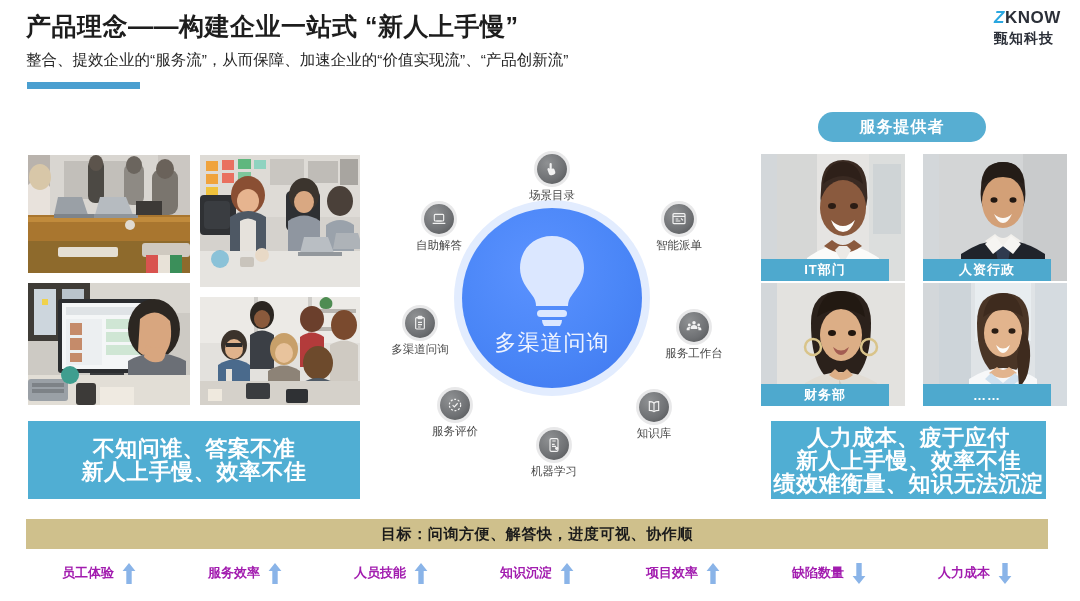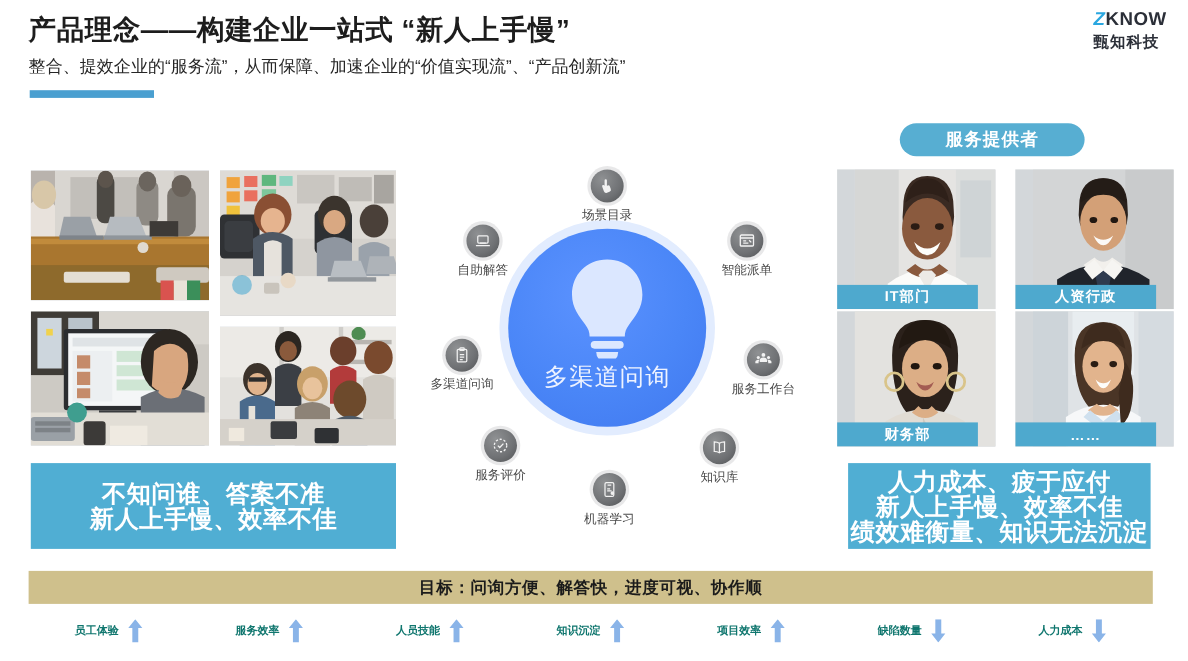--- a/index.html
+++ b/index.html
@@ -116,21 +116,21 @@
   }
 
   
   .metrics{
     position:absolute;left:26px;top:556px;width:1022px;height:34px;
     display:flex;align-items:center;
   }
   .metric{
     flex:1;display:flex;align-items:center;justify-content:center;gap:8px;
   }
-  .metric-tx{font-size:10px;font-weight:bold;color:#0f766e;white-space:nowrap;}
+  .metric-tx{font-size:13px;font-weight:bold;color:#a21caf;white-space:nowrap;}
   .arrow{width:14px;height:21px;display:block;}
 </style>
 </head>
 <body>
 
 <div class="slide">
 
   <div class="header">
     <div class="title">产品理念——构建企业一站式 “新人上手慢”</div>
     <div class="subtitle">整合、提效企业的“服务流”，从而保障、加速企业的“价值实现流”、“产品创新流”</div>

